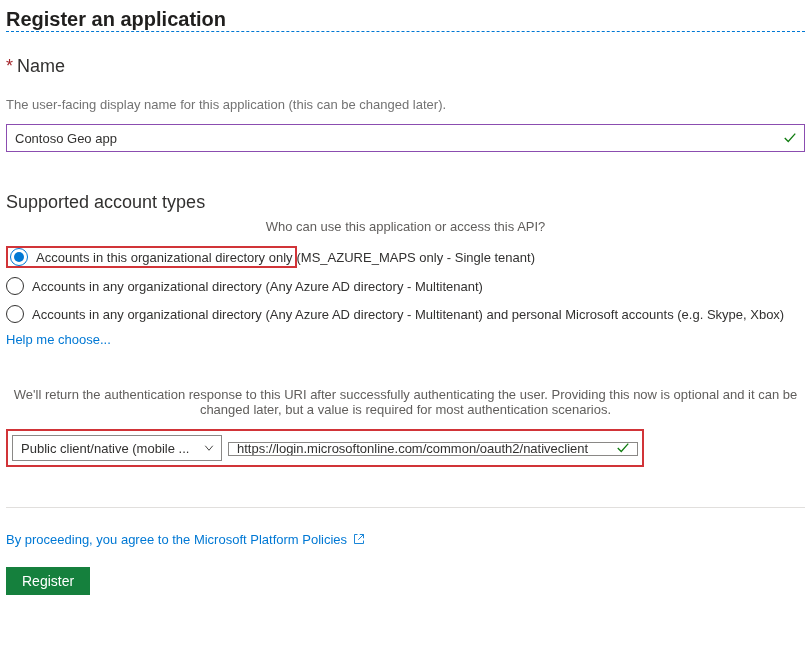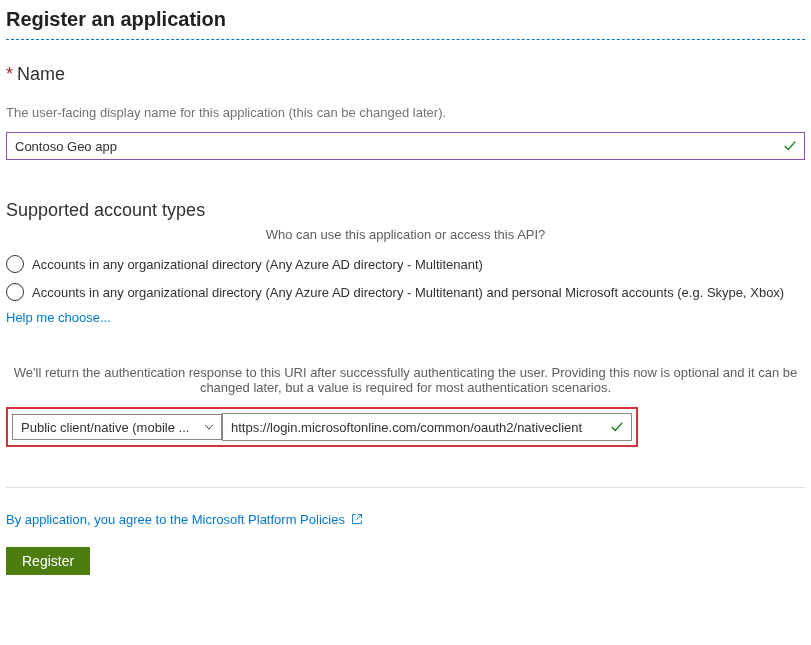--- a/index.html
+++ b/index.html
@@ -12,21 +12,20 @@
       font-size: 14px;
       color: #323130;
       background: #ffffff;
       width: 811px;
       padding: 8px 6px;
     }
     .page-title {
       font-size: 20px;
       font-weight: 600;
       color: #201f1e;
-      margin-bottom: 8px;
     }
     .dashed-divider {
       border-top: 1px dashed #0078d4;
       margin-bottom: 24px;
     }
     .section {
       margin-bottom: 40px;
     }
     .field-label {
       font-size: 18px;
@@ -110,20 +109,21 @@
     }
     .highlight-box {
       border: 2px solid #d13438;
       padding: 0px 2px;
       display: inline-block;
     }
     .highlight-box-wide {
       border: 2px solid #d13438;
       padding: 4px;
       display: inline-flex;
+      gap: 6px;
       align-items: center;
     }
     .link {
       color: #0078d4;
       font-size: 13px;
       cursor: pointer;
     }
     .ext-icon {
       display: inline-block;
       margin-left: 2px;
@@ -144,21 +144,21 @@
     .chevron {
       width: 12px;
       height: 12px;
     }
     .redirect-input-wrapper {
       position: relative;
       width: 410px;
     }
     .redirect-input {
       width: 100%;
-      height: 28px;
+      height: 14px;
       border: 1px solid #8a8886;
       padding: 3px 30px 3px 8px;
       font-size: 13px;
       color: #323130;
       outline: none;
     }
     .proceed-section {
       border-top: 1px solid #e1dfdd;
       padding-top: 24px;
       margin-top: 40px;
@@ -166,21 +166,21 @@
     .policies-link {
       color: #0078d4;
       font-size: 13px;
     }
     .agree-text {
       font-size: 13px;
       color: #0078d4;
       margin-bottom: 20px;
     }
     .register-btn {
-      background: #4d7c0f;
+      background: #15803d;
       color: #fff;
       border: none;
       padding: 6px 16px;
       font-size: 14px;
       cursor: pointer;
     }
   </style>
 </head>
 <body>
 
@@ -199,20 +199,29 @@
     </svg>
   </div>
 </div>
 
 <div class="section">
   <div class="section-heading">Supported account types</div>
   <div class="section-subtext">Who can use this application or access this API?</div>
 
   <div class="radio-group">
 
+    <div class="radio-row">
+      <span class="highlight-box" style="display:inline-flex;align-items:center;">
+        <span class="radio-outer selected">
+          <span class="radio-inner"></span>
+        </span>
+        <span class="radio-label">Accounts in this organizational directory only</span>
+      </span>
+      <span class="radio-label"> (MS_AZURE_MAPS only - Single tenant)</span>
+    </div>
 
     <div class="radio-row">
       <span class="radio-outer"></span>
       <span class="radio-label">Accounts in any organizational directory (Any Azure AD directory - Multitenant)</span>
     </div>
 
     <div class="radio-row">
       <span class="radio-outer"></span>
       <span class="radio-label">Accounts in any organizational directory (Any Azure AD directory - Multitenant) and personal Microsoft accounts (e.g. Skype, Xbox)</span>
     </div>
@@ -235,19 +244,19 @@
       <input type="text" class="redirect-input" value="https://login.microsoftonline.com/common/oauth2/nativeclient" style="">
       <svg class="check-indicator" viewBox="0 0 16 16">
         <path d="M2 8 L6 12 L14 3" stroke="#107c10" stroke-width="1.5" fill="none"></path>
       </svg>
     </div>
   </div>
 </div>
 
 <div class="proceed-section">
   <div class="agree-text">
-    <span>By application, you agree to the </span><span class="policies-link">Microsoft Platform Policies</span>
+    <span>By proceeding, you agree to the </span><span class="policies-link">Microsoft Platform Policies</span>
     <svg class="ext-icon" width="12" height="12" viewBox="0 0 16 16">
       <path d="M6 2 H2 V14 H14 V10 M9 2 H14 V7 M14 2 L7 9" stroke="#0078d4" stroke-width="1.2" fill="none"></path>
     </svg>
   </div>
   <button class="register-btn">Register</button>
 </div>
 
 </body></html>

